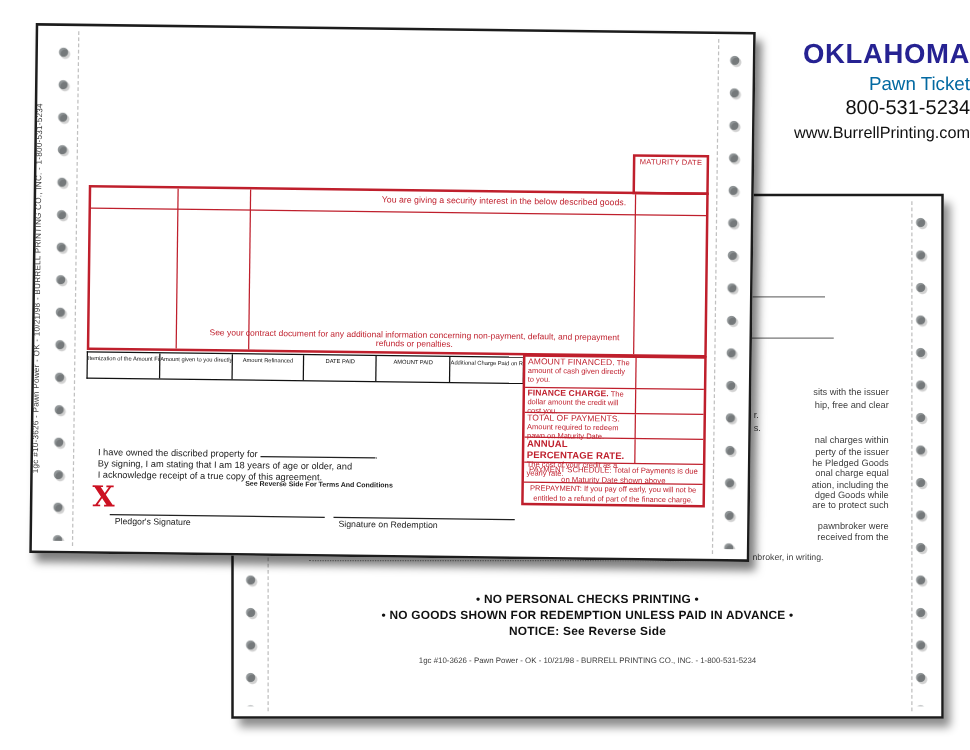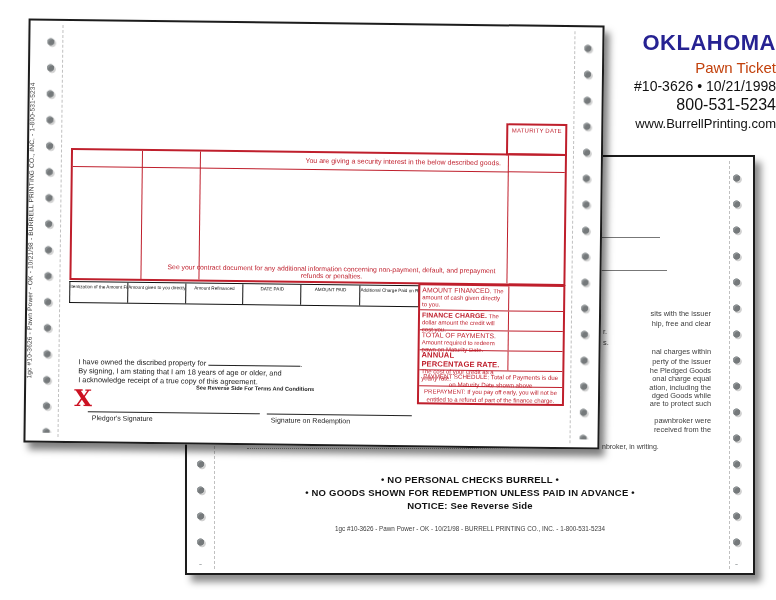--- a/index.html
+++ b/index.html
@@ -60,21 +60,21 @@
   #dotted-tail-line { position:absolute; top:291px; left:60px; width:352px;
                       border-top:1px dotted #9a9a9a; }
   #tail-text { position:absolute; top:286px; left:415px; font-size:7px; color:#3d3d3d; }
   .notice { position:absolute; left:0; right:0; text-align:center; font-size:9.5px;
             font-weight:bold; color:#111; letter-spacing:0.2px; }
   #back-footer { position:absolute; left:0; right:0; top:368px; text-align:center;
                  font-size:6.3px; color:#3c3c3c; }
   
   #caption { position:absolute; left:600px; top:30px; width:176px; text-align:right; }
   #caption-state { font-size:22px; font-weight:bold; color:#262292; letter-spacing:0.5px; }
-  #caption-product { font-size:15px; color:#c2410c; margin-top:3px; }
+  #caption-product { font-size:15px; color:#0369a1; margin-top:3px; }
   #caption-numdate { font-size:14px; color:#111; margin-top:2px; }
   #caption-company { font-size:14px; font-weight:bold; color:#00833e; margin-top:12px; }
   #caption-phone   { font-size:16px; color:#111; margin-top:2px; }
   #caption-website { font-size:13px; color:#111; margin-top:2px; }
 </style>
 </head>
 <body>
 
 <div id="back-page" class="page">
   <div class="holes" style="left:7px;"></div>
@@ -95,30 +95,29 @@
   <div class="frag" style="top:217px;">onal charge equal</div>
   <div class="frag" style="top:226px;">ation, including the</div>
   <div class="frag" style="top:234px;">dged Goods while</div>
   <div class="frag" style="top:242px;">are to protect such</div>
   <div class="frag" style="top:259px;">pawnbroker were</div>
   <div class="frag" style="top:268px;">received from the</div>
 
   <div id="dotted-tail-line"></div>
   <div id="tail-text">nbroker, in writing.</div>
 
-  <div class="notice" style="top:317px;">• NO PERSONAL CHECKS BURRELL •</div>
+  <div class="notice" style="top:317px;">• NO PERSONAL CHECKS PRINTING •</div>
   <div class="notice" style="top:330px;">• NO GOODS SHOWN FOR REDEMPTION UNLESS PAID IN ADVANCE •</div>
   <div class="notice" style="top:343px;">NOTICE: See Reverse Side</div>
   <div id="back-footer">1gc #10-3626 - Pawn Power - OK - 10/21/98 - BURRELL PRINTING CO., INC. - 1-800-531-5234</div>
 </div>
 
 <div id="caption">
   <div id="caption-state">OKLAHOMA</div>
   <div id="caption-product">Pawn Ticket</div>
-  <div id="caption-numdate">#10-3626 • 10/21/1998</div>
   <div id="caption-phone">800-531-5234</div>
   <div id="caption-website">www.BurrellPrinting.com</div>
 </div>
 
 <div id="front-page" class="page">
   <div class="edge-text">1gc #10-3626 - Pawn Power - OK - 10/21/98 - BURRELL PRINTING CO., INC. - 1-800-531-5234</div>
   <div class="holes" style="left:14px;"></div>
   <div class="holes" style="left:551px;"></div>
   <div class="perf" style="left:32px;"></div>
   <div class="perf" style="left:544px;"></div>

